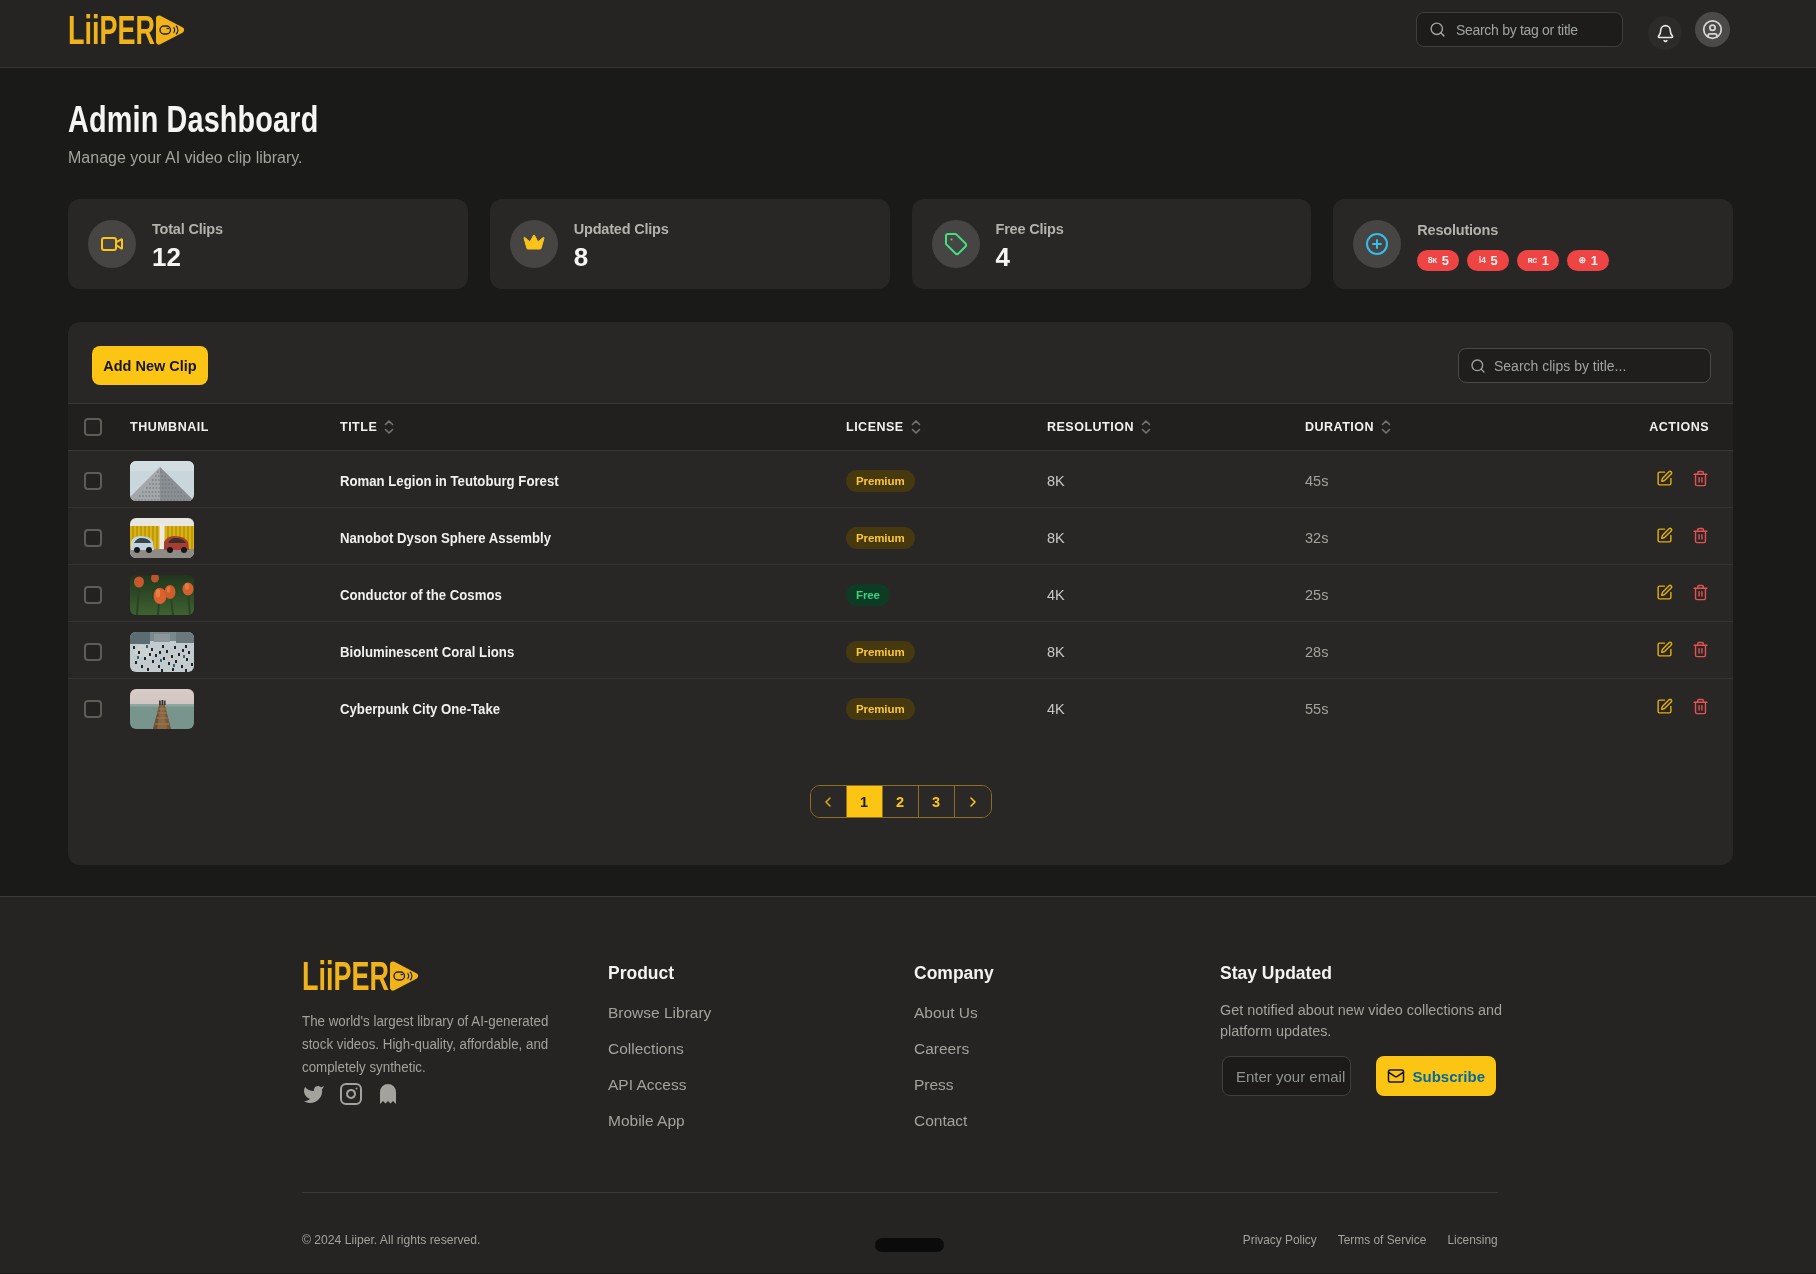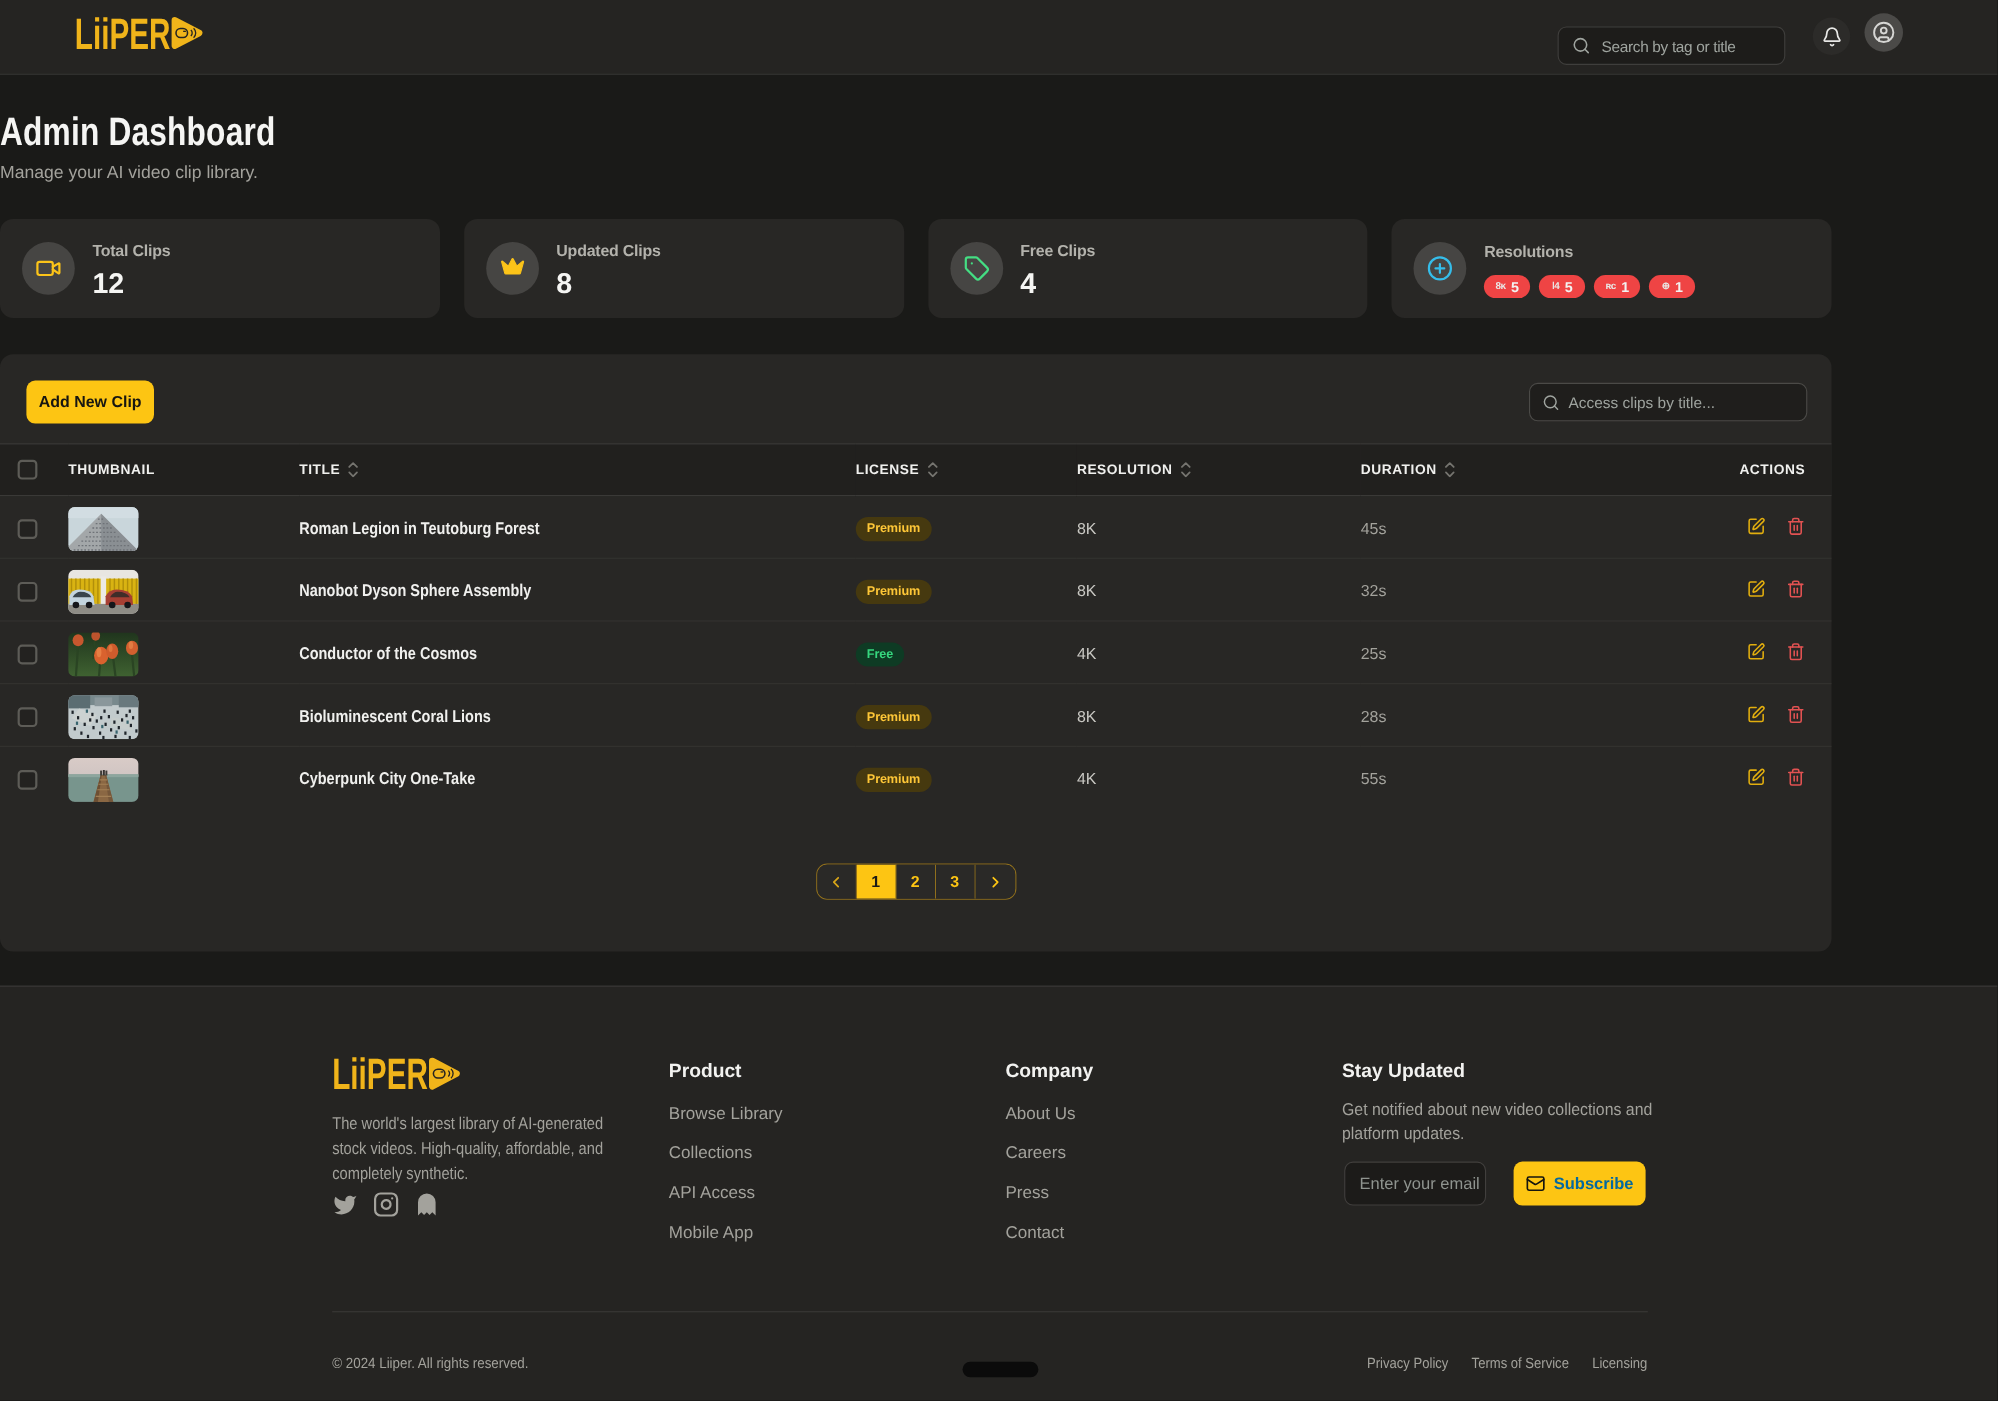--- a/index.html
+++ b/index.html
@@ -1,24 +1,24 @@
 <!DOCTYPE html>
 <html><head>
 <meta charset="utf-8">
 <style>
 * { margin:0; padding:0; box-sizing:border-box; }
 html,body { width:1816px; height:1274px; overflow:hidden; background:#1a1a18; font-family:"Liberation Sans", sans-serif; }
 .hdr { height:68px; background:#252422; border-bottom:1px solid #343331; position:relative; }
 .logo { position:absolute; left:68px; top:15px; } .logo svg, .flogo svg { overflow:visible; }
-.hsearch { position:absolute; left:1416px; top:24px; width:207px; height:35px; background:#1d1c1a; border:1px solid #3f3e3c; border-radius:8px; display:flex; align-items:center; padding-left:12px; }
+.hsearch { position:absolute; left:1416px; top:12px; width:207px; height:35px; background:#1d1c1a; border:1px solid #3f3e3c; border-radius:8px; display:flex; align-items:center; padding-left:12px; }
 .hsearch svg { flex:0 0 auto; }
 .hsearch span { color:#9fa49f; font-size:14px; letter-spacing:-0.3px; margin-left:10px; }
 .bell { position:absolute; left:1648px; top:16px; width:34px; height:34px; border-radius:50%; background:#2c2b29; display:flex; align-items:center; justify-content:center; }
 .avatar { position:absolute; left:1695px; top:12px; width:35px; height:35px; border-radius:50%; background:#4b4a48; display:flex; align-items:center; justify-content:center; }
-.main { position:relative; width:1665px; }
+.main { position:relative; width:1665px; margin-left:68px; }
 h1 { margin-top:27px; position:relative; top:3px; font-size:36px; line-height:44px; font-weight:700; color:#f5f5f3; letter-spacing:0.2px; transform:scaleX(0.8); transform-origin:left center; width:500px; }
 .sub { margin-top:7px; font-size:16px; line-height:24px; color:#a3a29c; }
 .stats { margin-top:29px; display:grid; grid-template-columns:repeat(4,1fr); gap:22px; }
 .card { height:90px; background:#282725; border-radius:12px; display:flex; align-items:center; padding-left:20px; }
 .cico { width:48px; height:48px; border-radius:50%; background:#464543; display:flex; align-items:center; justify-content:center; flex:0 0 auto; }
 .ctxt { margin-left:16px; margin-top:2px; }
 .clabel { font-size:14.5px; line-height:20px; font-weight:700; color:#b3b2ac; letter-spacing:-0.2px; }
 .cval { font-size:26px; line-height:30px; font-weight:700; color:#f5f5f3; margin-top:3px; }
 .pills { display:flex; gap:8px; margin-top:10px; }
 .pill { height:21px; min-width:42px; background:#ef4444; border-radius:11px; display:flex; align-items:center; justify-content:center; padding:0 6px; gap:5px; }
@@ -175,21 +175,21 @@
       </div>
   </div>
   <div class="panel">
     <div class="toolbar">
       <div class="addbtn">Add New Clip</div>
       <div class="psearch">
           <svg width="16" height="16" viewBox="0 0 24 24" fill="none" stroke="#9fa49f" stroke-width="2" stroke-linecap="round" stroke-linejoin="round">
             <circle cx="11" cy="11" r="8"></circle>
             <path d="m21 21-4.3-4.3"></path>
           </svg>
-          <span>Access clips by title...</span>
+          <span>Search clips by title...</span>
         </div>
     </div>
     <table>
       <thead>
           <tr>
         <th class="c-check">
               <span class="cbx"></span>
             </th>
         <th class="c-thumb">THUMBNAIL</th>
         <th class="c-title"><span class="sorthead">TITLE <svg width="10" height="14" viewBox="0 0 10 14" fill="none" stroke="#75746f" stroke-width="1.6" stroke-linecap="round" stroke-linejoin="round">

